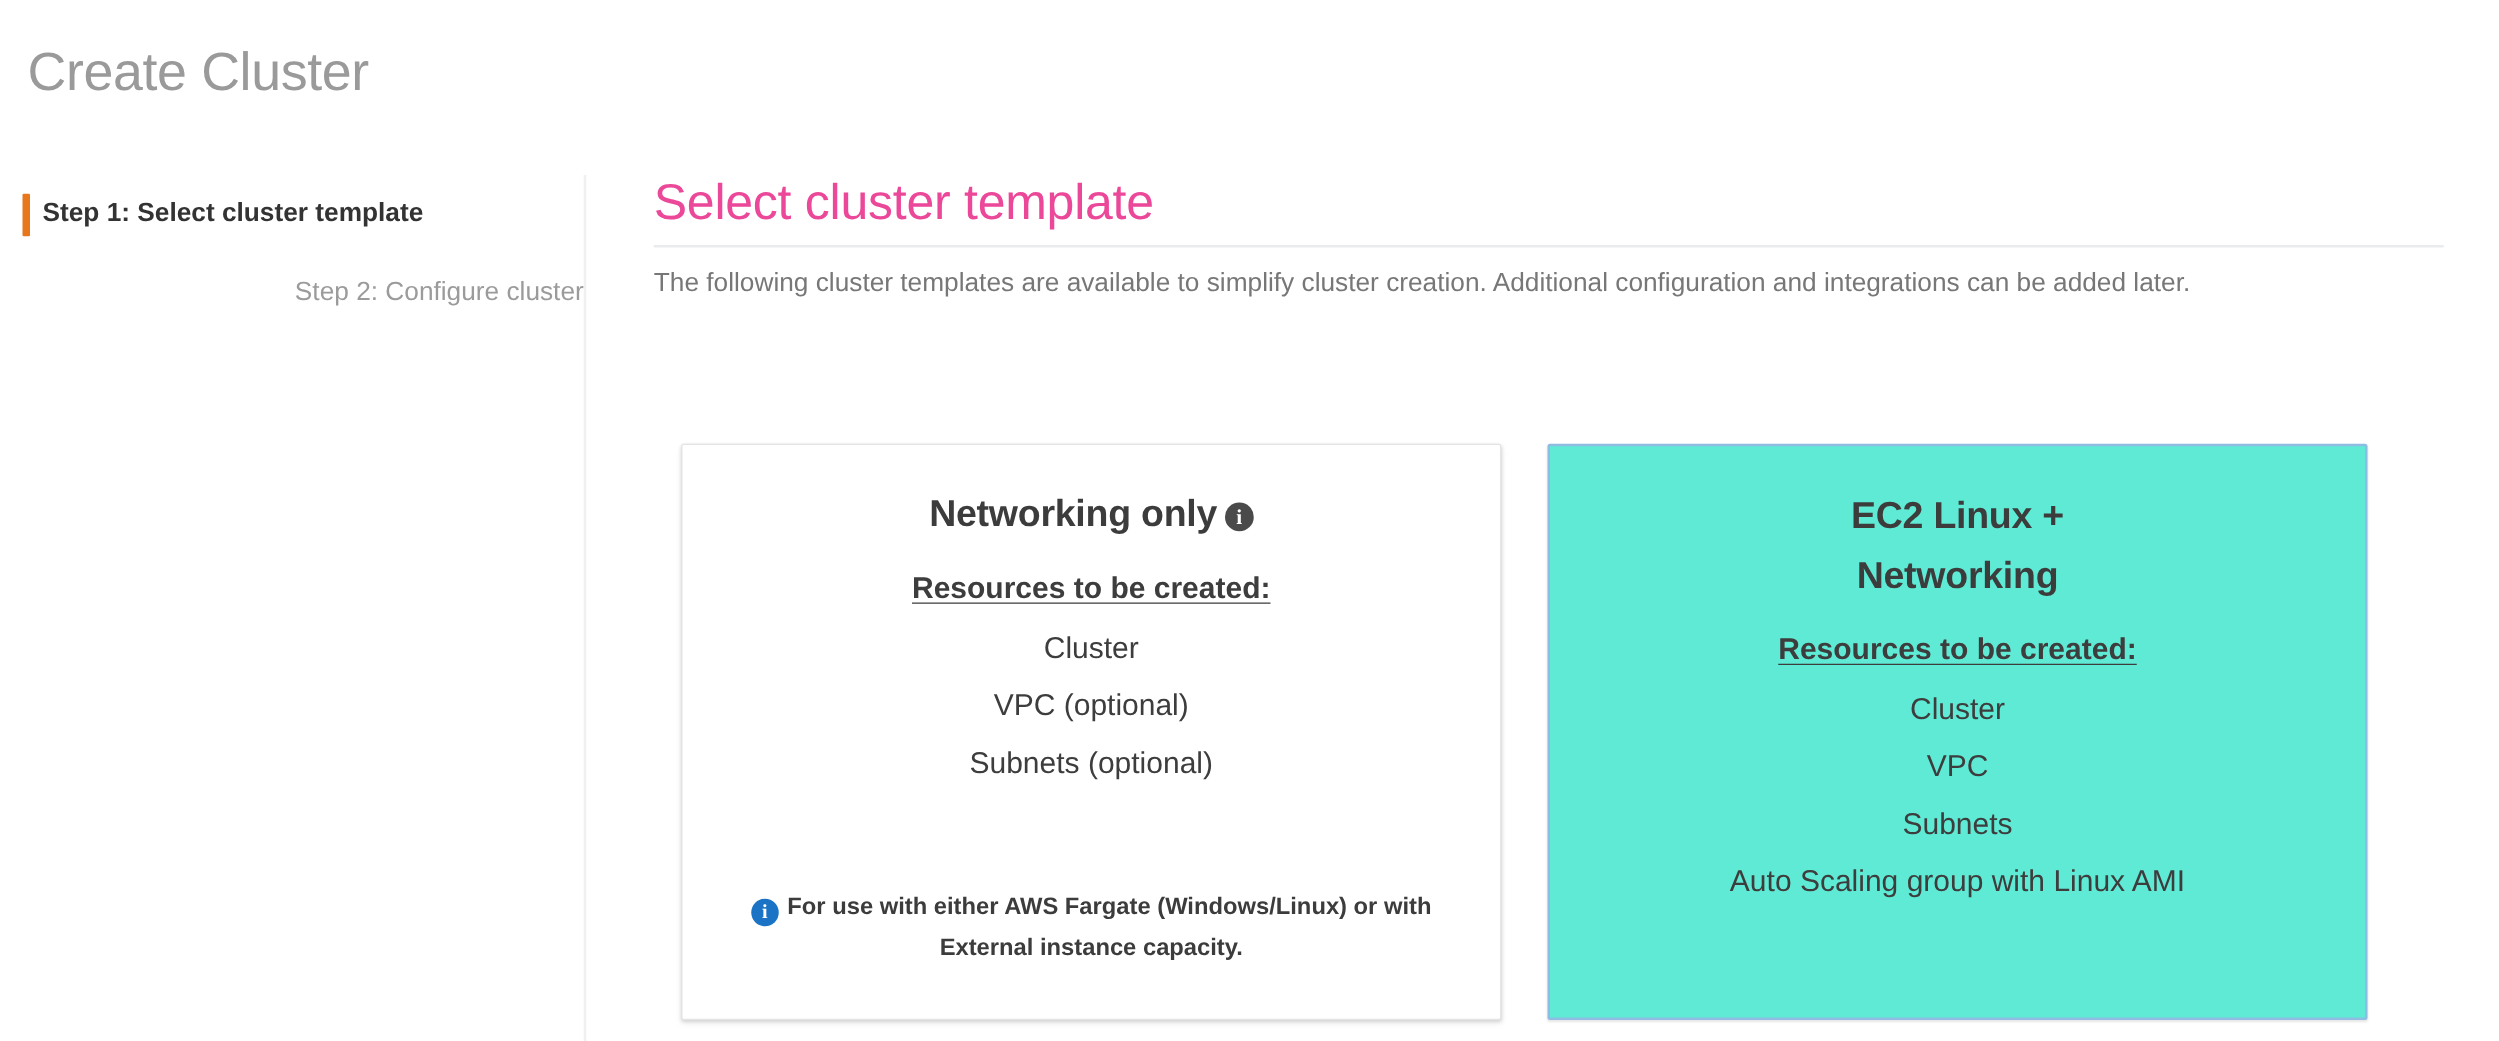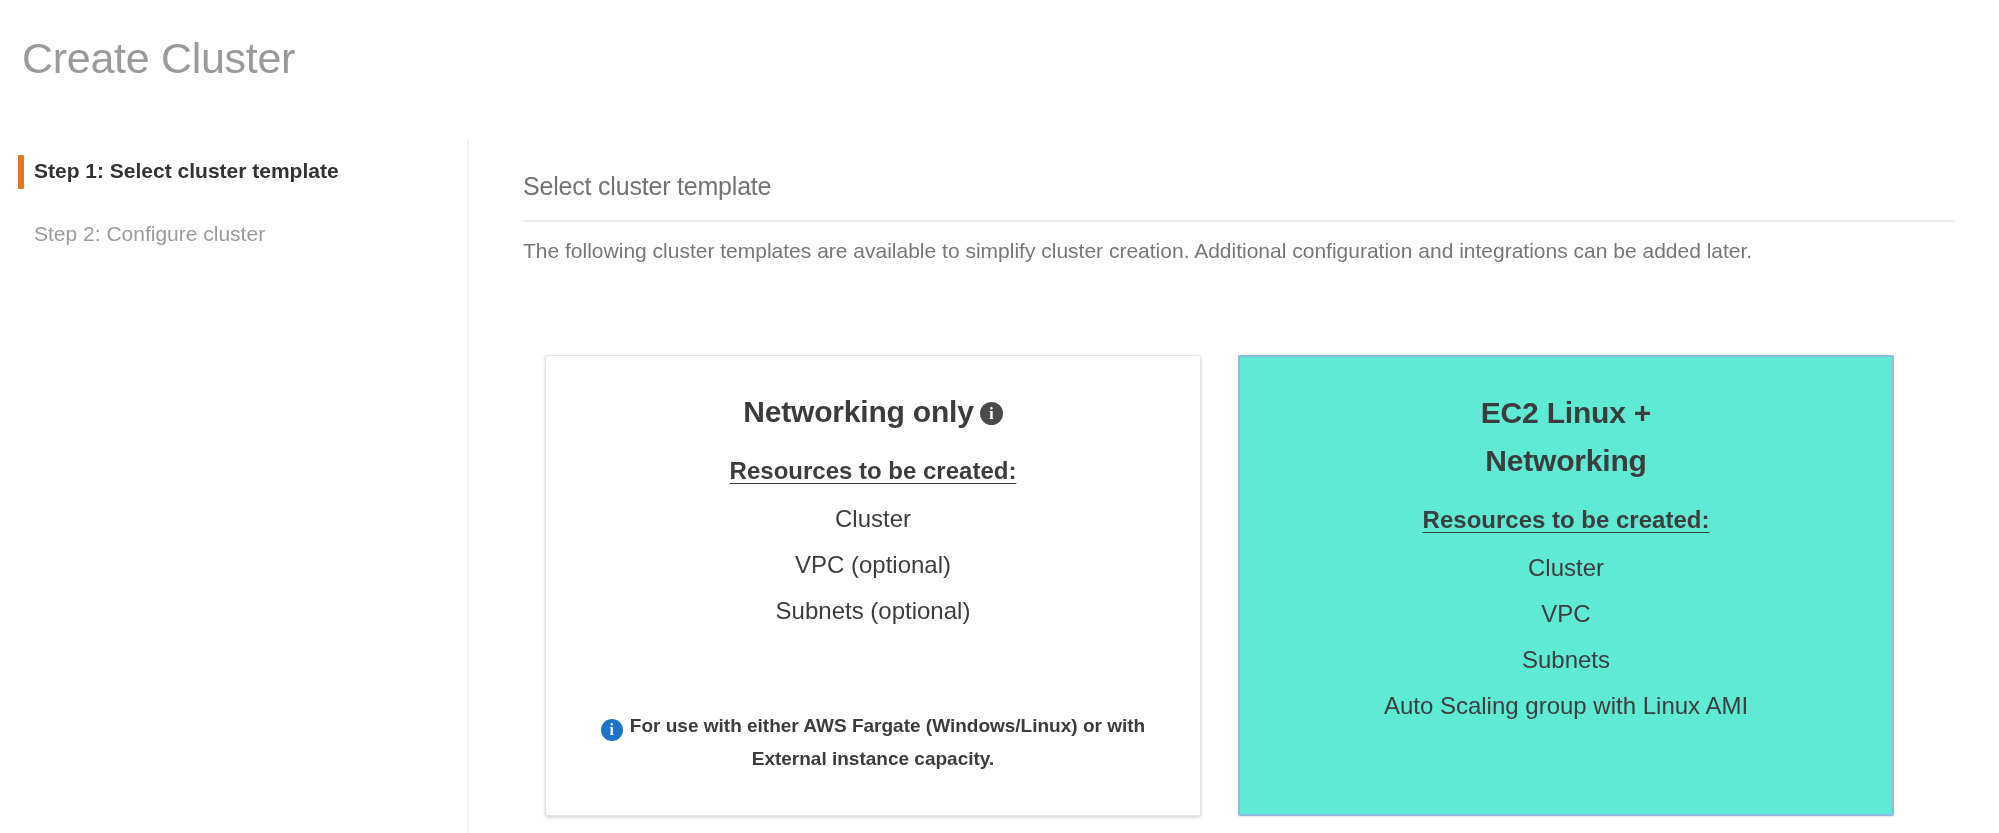--- a/index.html
+++ b/index.html
@@ -47,21 +47,21 @@
   .wizard-step {
     position: relative;
     padding-left: 34px;
     height: 44px;
     display: flex;
     align-items: center;
     white-space: nowrap;
   }
 
   .wizard-step.step-1 { margin-top: 9px; }
-  .wizard-step.step-2 { margin-top: 19px; }
+  .wizard-step.step-2 { margin-top: 19px; justify-content: flex-end; }
 
   .wizard-step .step-marker {
     position: absolute;
     left: 18px;
     top: 6px;
     width: 6px;
     height: 34px;
     background: #e8761a;
     border-radius: 1px;
   }
@@ -83,27 +83,26 @@
 
   
   .content {
     position: absolute;
     left: 523px;
     top: 140px;
     width: 1432px;
   }
 
   .section-title {
-    font-size: 25px;
+    font-size: 40px;
     font-weight: 400;
-    color: #737373;
+    color: #ec4899;
     line-height: 44px;
     letter-spacing: -0.2px;
     padding-bottom: 10px;
-    margin-top: 24px;
   }
 
   .section-rule {
     height: 2px;
     background: #eaebec;
     width: 1432px;
     margin-top: 2px;
   }
 
   .section-desc {

